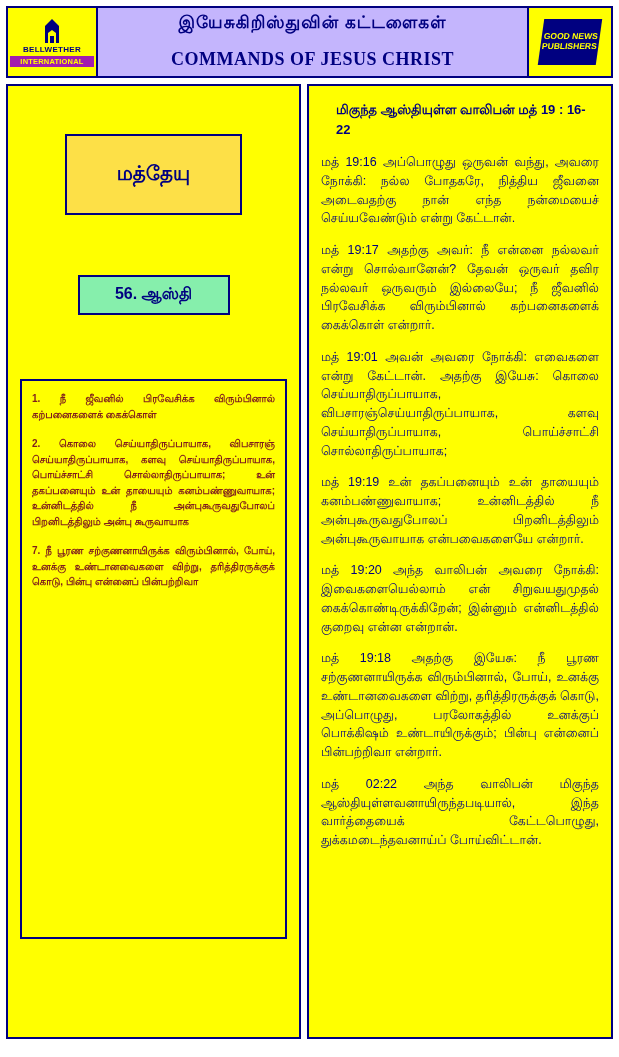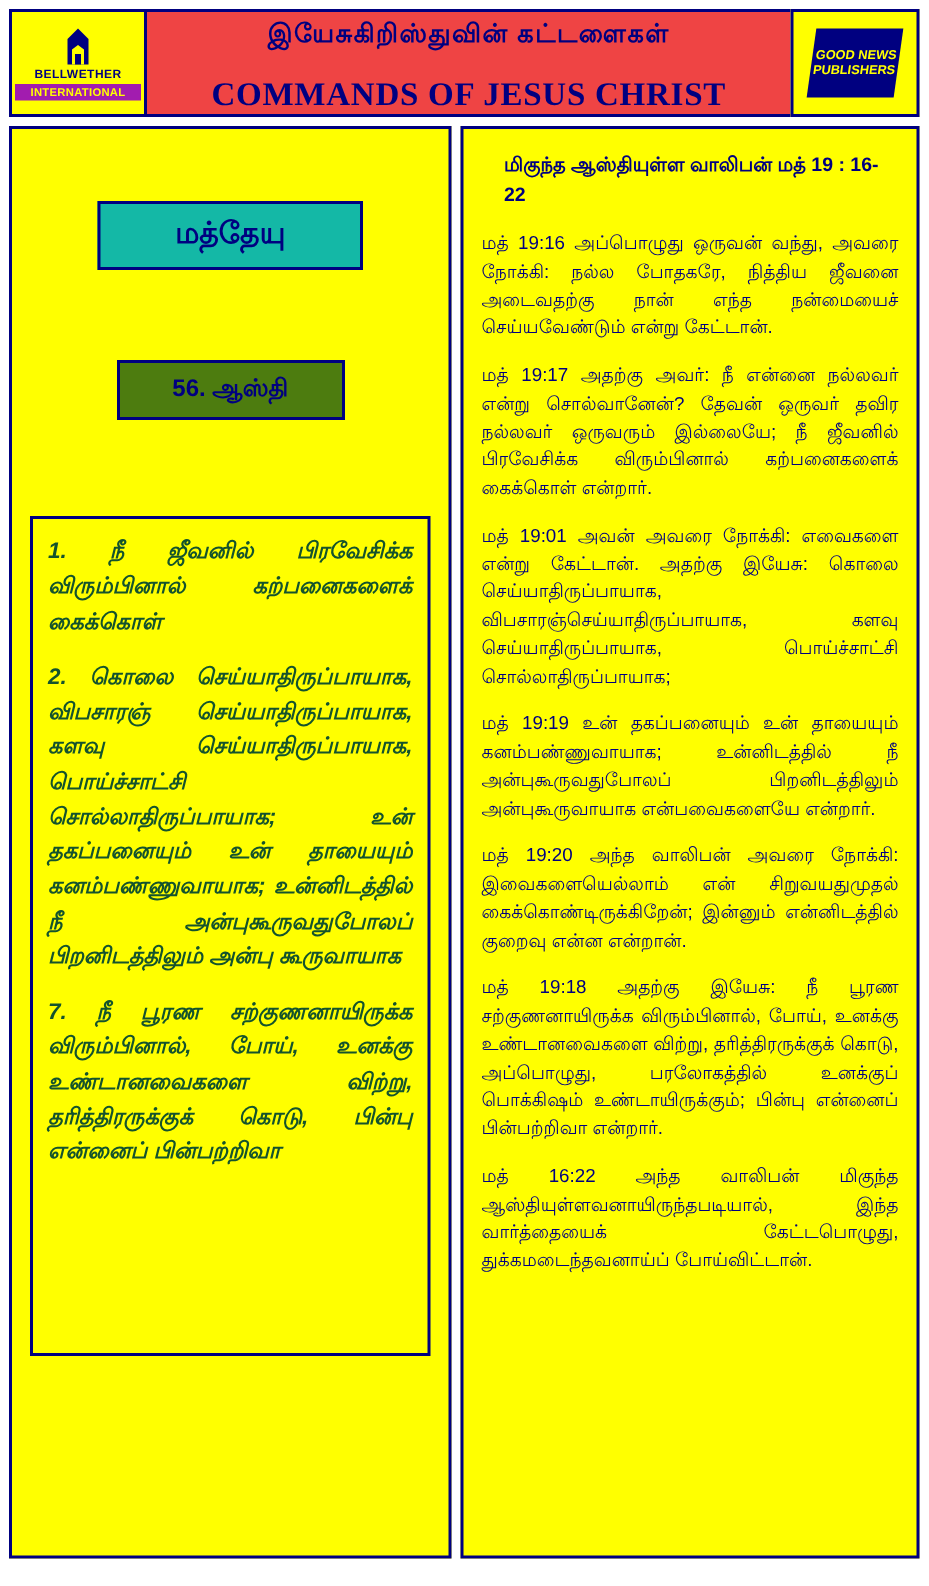--- a/index.html
+++ b/index.html
@@ -78,36 +78,36 @@
     align-items: center;
     justify-content: center;
     text-align: center;
     transform: skewX(-8deg);
   }
   .title-box {
     flex: 1;
     border: 2px solid #000080;
     border-left: none;
     border-right: none;
-    background: #ef4444;
+    background: #c4b5fd;
     display: flex;
     flex-direction: column;
     align-items: center;
-    justify-content: flex-end;
+    justify-content: center;
     box-sizing: border-box;
   }
   .title-ta {
     font-size: 17px;
     font-weight: bold;
     color: #000080;
     letter-spacing: 1px;
     line-height: 1.2;
   }
   .title-en {
-    font-size: 22px;
+    font-size: 18px;
     font-weight: bold;
     color: #000080;
     font-family: "Liberation Serif", serif;
     letter-spacing: 0.5px;
     line-height: 1.2;
     margin-top: 16px;
   }
 
   
   .columns {
@@ -128,35 +128,35 @@
     position: relative;
   }
   .col-right {
     flex: 1;
     margin-left: 6px;
     padding: 14px 12px 10px 12px;
   }
 
   .book-box {
     border: 2px solid #000080;
-    background: #14b8a6;
+    background: #fde047;
     width: 177px;
     margin: 38px auto 0 auto;
     text-align: center;
-    padding: 9px 4px;
+    padding: 26px 4px;
     box-sizing: border-box;
   }
   .book-box .label {
     font-size: 20px;
     font-weight: bold;
     color: #000080;
   }
   .topic-box {
     border: 2px solid #000080;
-    background: #4d7c0f;
+    background: #86efac;
     width: 152px;
     margin: 60px auto 0 auto;
     text-align: center;
     padding: 8px 4px;
     box-sizing: border-box;
   }
   .topic-box .label {
     font-size: 16px;
     font-weight: bold;
     color: #000080;
@@ -164,27 +164,26 @@
 
   .commands-box {
     border: 2px solid #000080;
     background: #ffff00;
     margin-top: 64px;
     padding: 10px 10px 14px 10px;
     box-sizing: border-box;
     height: 560px;
   }
   .cmd {
-    font-size: 15px;
-    font-weight: bold;
-    color: #14532d;
+    font-size: 10px;
+    font-weight: bold;
+    color: #7f1d1d;
     line-height: 1.55;
     text-align: justify;
     margin-bottom: 14px;
-    font-style: italic;
   }
   .cmd:last-child { margin-bottom: 0; }
 
   .right-heading {
     font-size: 13px;
     font-weight: bold;
     color: #000080;
     line-height: 1.5;
     margin-bottom: 14px;
     margin-left: 15px;
@@ -254,19 +253,19 @@
     <div class="col col-right">
 
       <div class="right-heading">மிகுந்த ஆஸ்தியுள்ள வாலிபன் மத் 19 : 16-22</div>
 
       <div class="verse">மத் 19:16 அப்பொழுது ஒருவன் வந்து, அவரை நோக்கி: நல்ல போதகரே, நித்திய ஜீவனை அடைவதற்கு நான் எந்த நன்மையைச் செய்யவேண்டும் என்று கேட்டான்.</div>
       <div class="verse">மத் 19:17 அதற்கு அவர்: நீ என்னை நல்லவர் என்று சொல்வானேன்? தேவன் ஒருவர் தவிர நல்லவர் ஒருவரும் இல்லையே; நீ ஜீவனில் பிரவேசிக்க விரும்பினால் கற்பனைகளைக் கைக்கொள் என்றார்.</div>
       <div class="verse">மத் 19:01 அவன் அவரை நோக்கி: எவைகளை என்று கேட்டான். அதற்கு இயேசு: கொலை செய்யாதிருப்பாயாக, விபசாரஞ்செய்யாதிருப்பாயாக, களவு செய்யாதிருப்பாயாக, பொய்ச்சாட்சி சொல்லாதிருப்பாயாக;</div>
       <div class="verse">மத் 19:19 உன் தகப்பனையும் உன் தாயையும் கனம்பண்ணுவாயாக; உன்னிடத்தில் நீ அன்புகூருவதுபோலப் பிறனிடத்திலும் அன்புகூருவாயாக என்பவைகளையே என்றார்.</div>
       <div class="verse">மத் 19:20 அந்த வாலிபன் அவரை நோக்கி: இவைகளையெல்லாம் என் சிறுவயதுமுதல் கைக்கொண்டிருக்கிறேன்; இன்னும் என்னிடத்தில் குறைவு என்ன என்றான்.</div>
       <div class="verse">மத் 19:18 அதற்கு இயேசு: நீ பூரண சற்குணனாயிருக்க விரும்பினால், போய், உனக்கு உண்டானவைகளை விற்று, தரித்திரருக்குக் கொடு, அப்பொழுது, பரலோகத்தில் உனக்குப் பொக்கிஷம் உண்டாயிருக்கும்; பின்பு என்னைப் பின்பற்றிவா என்றார்.</div>
-      <div class="verse">மத் 16:22 அந்த வாலிபன் மிகுந்த ஆஸ்தியுள்ளவனாயிருந்தபடியால், இந்த வார்த்தையைக் கேட்டபொழுது, துக்கமடைந்தவனாய்ப் போய்விட்டான்.</div>
+      <div class="verse">மத் 02:22 அந்த வாலிபன் மிகுந்த ஆஸ்தியுள்ளவனாயிருந்தபடியால், இந்த வார்த்தையைக் கேட்டபொழுது, துக்கமடைந்தவனாய்ப் போய்விட்டான்.</div>
 
     </div>
 
   </div>
 
 </div>
 
 </body></html>

